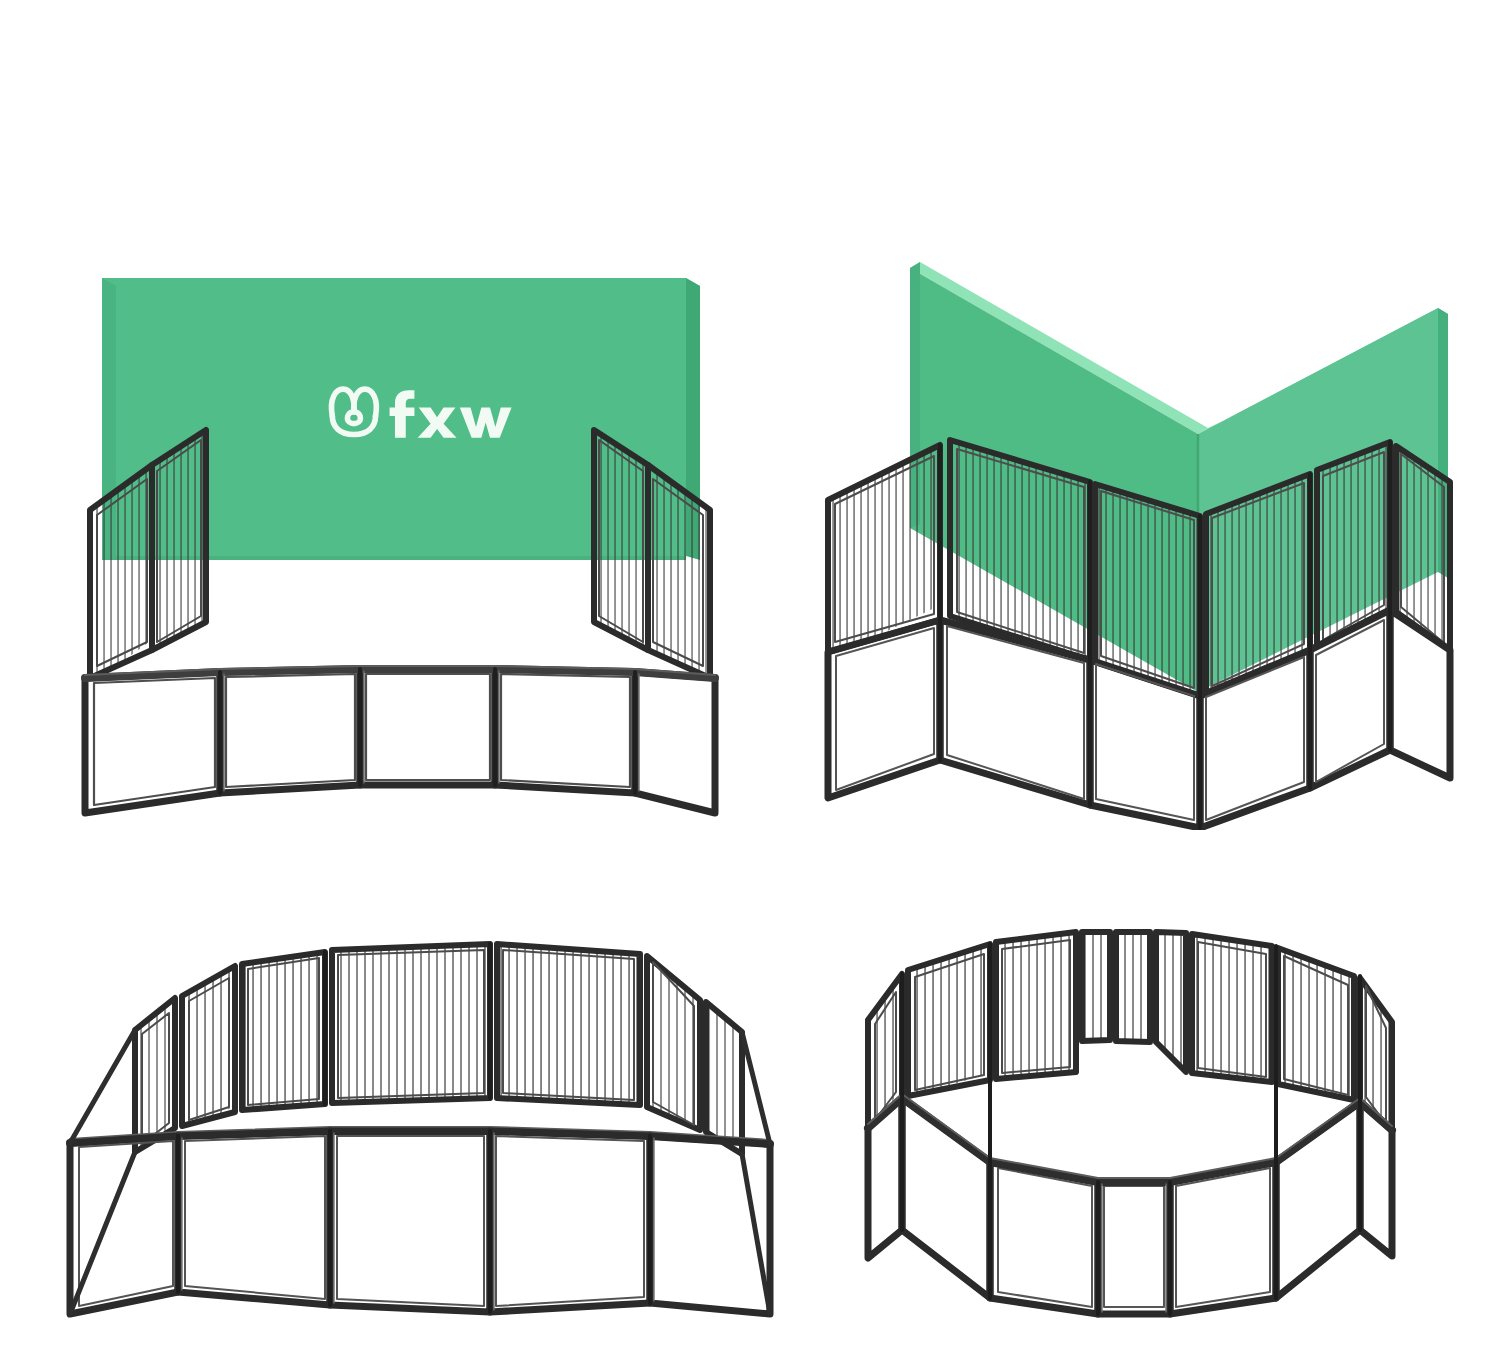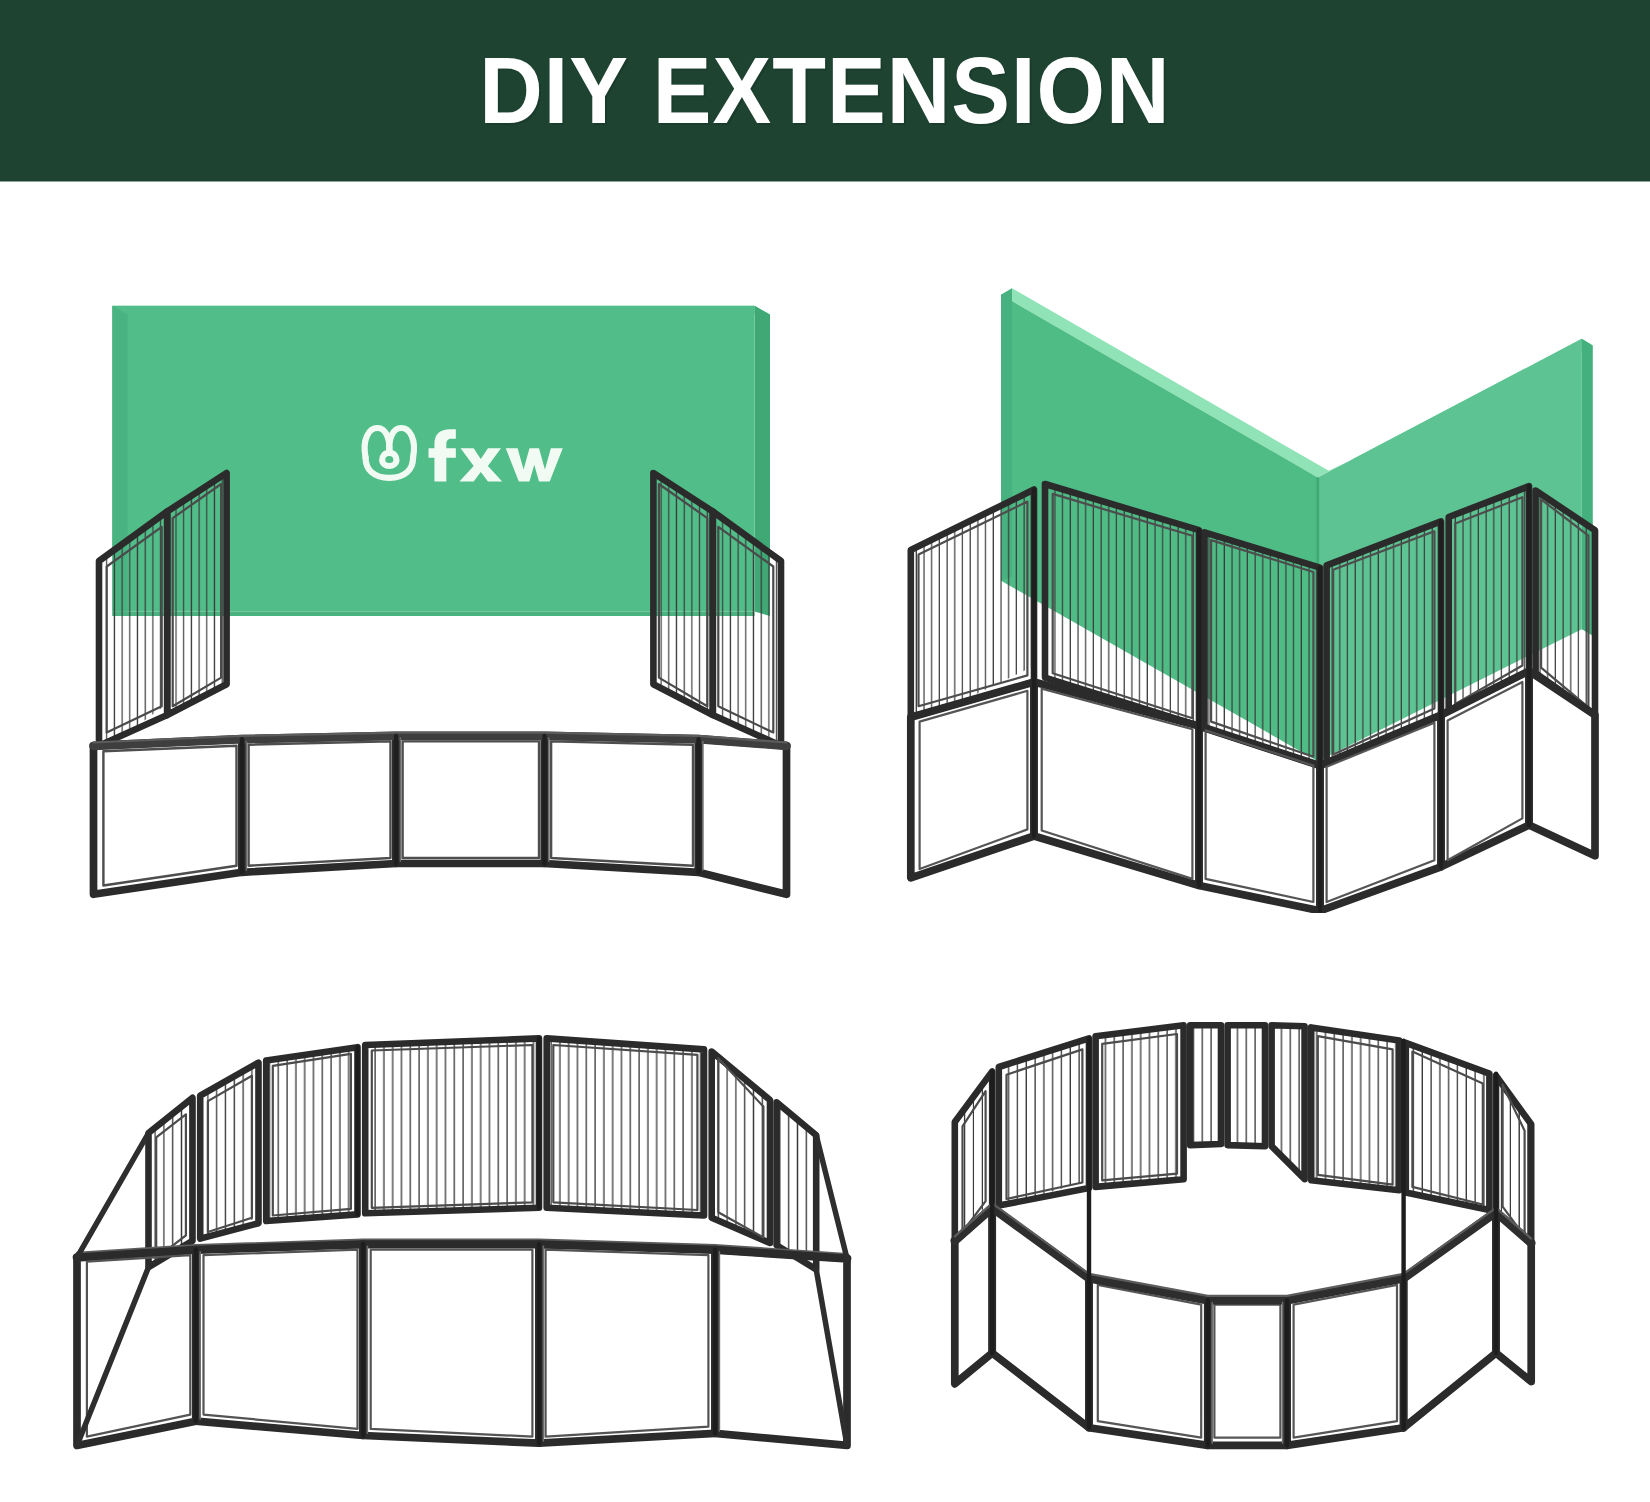--- a/index.html
+++ b/index.html
@@ -42,23 +42,20 @@
   #cell-wall-straight { left: 40px;  top: 95px;  width: 720px; height: 570px; }
   #cell-wall-corner   { left: 790px; top: 95px;  width: 680px; height: 570px; }
   #cell-rect          { left: 60px;  top: 735px; width: 720px; height: 420px; }
   #cell-octagon       { left: 820px; top: 735px; width: 620px; height: 420px; }
 </style>
 </head>
 <body>
 
 <div class="page">
 
-  <div class="banner">
-    <div class="banner-title">DIY EXTENSION</div>
-  </div>
 
   <div class="grid">
 
     <div class="cell" id="cell-wall-straight">
       <svg viewBox="0 0 720 570" xmlns="http://www.w3.org/2000/svg">
         <defs>
 
           <pattern id="meshA" width="7" height="200" patternUnits="userSpaceOnUse">
             <line x1="1" y1="0" x2="1" y2="200" stroke="#3a3a3a" stroke-width="1.1"></line>
           </pattern>

